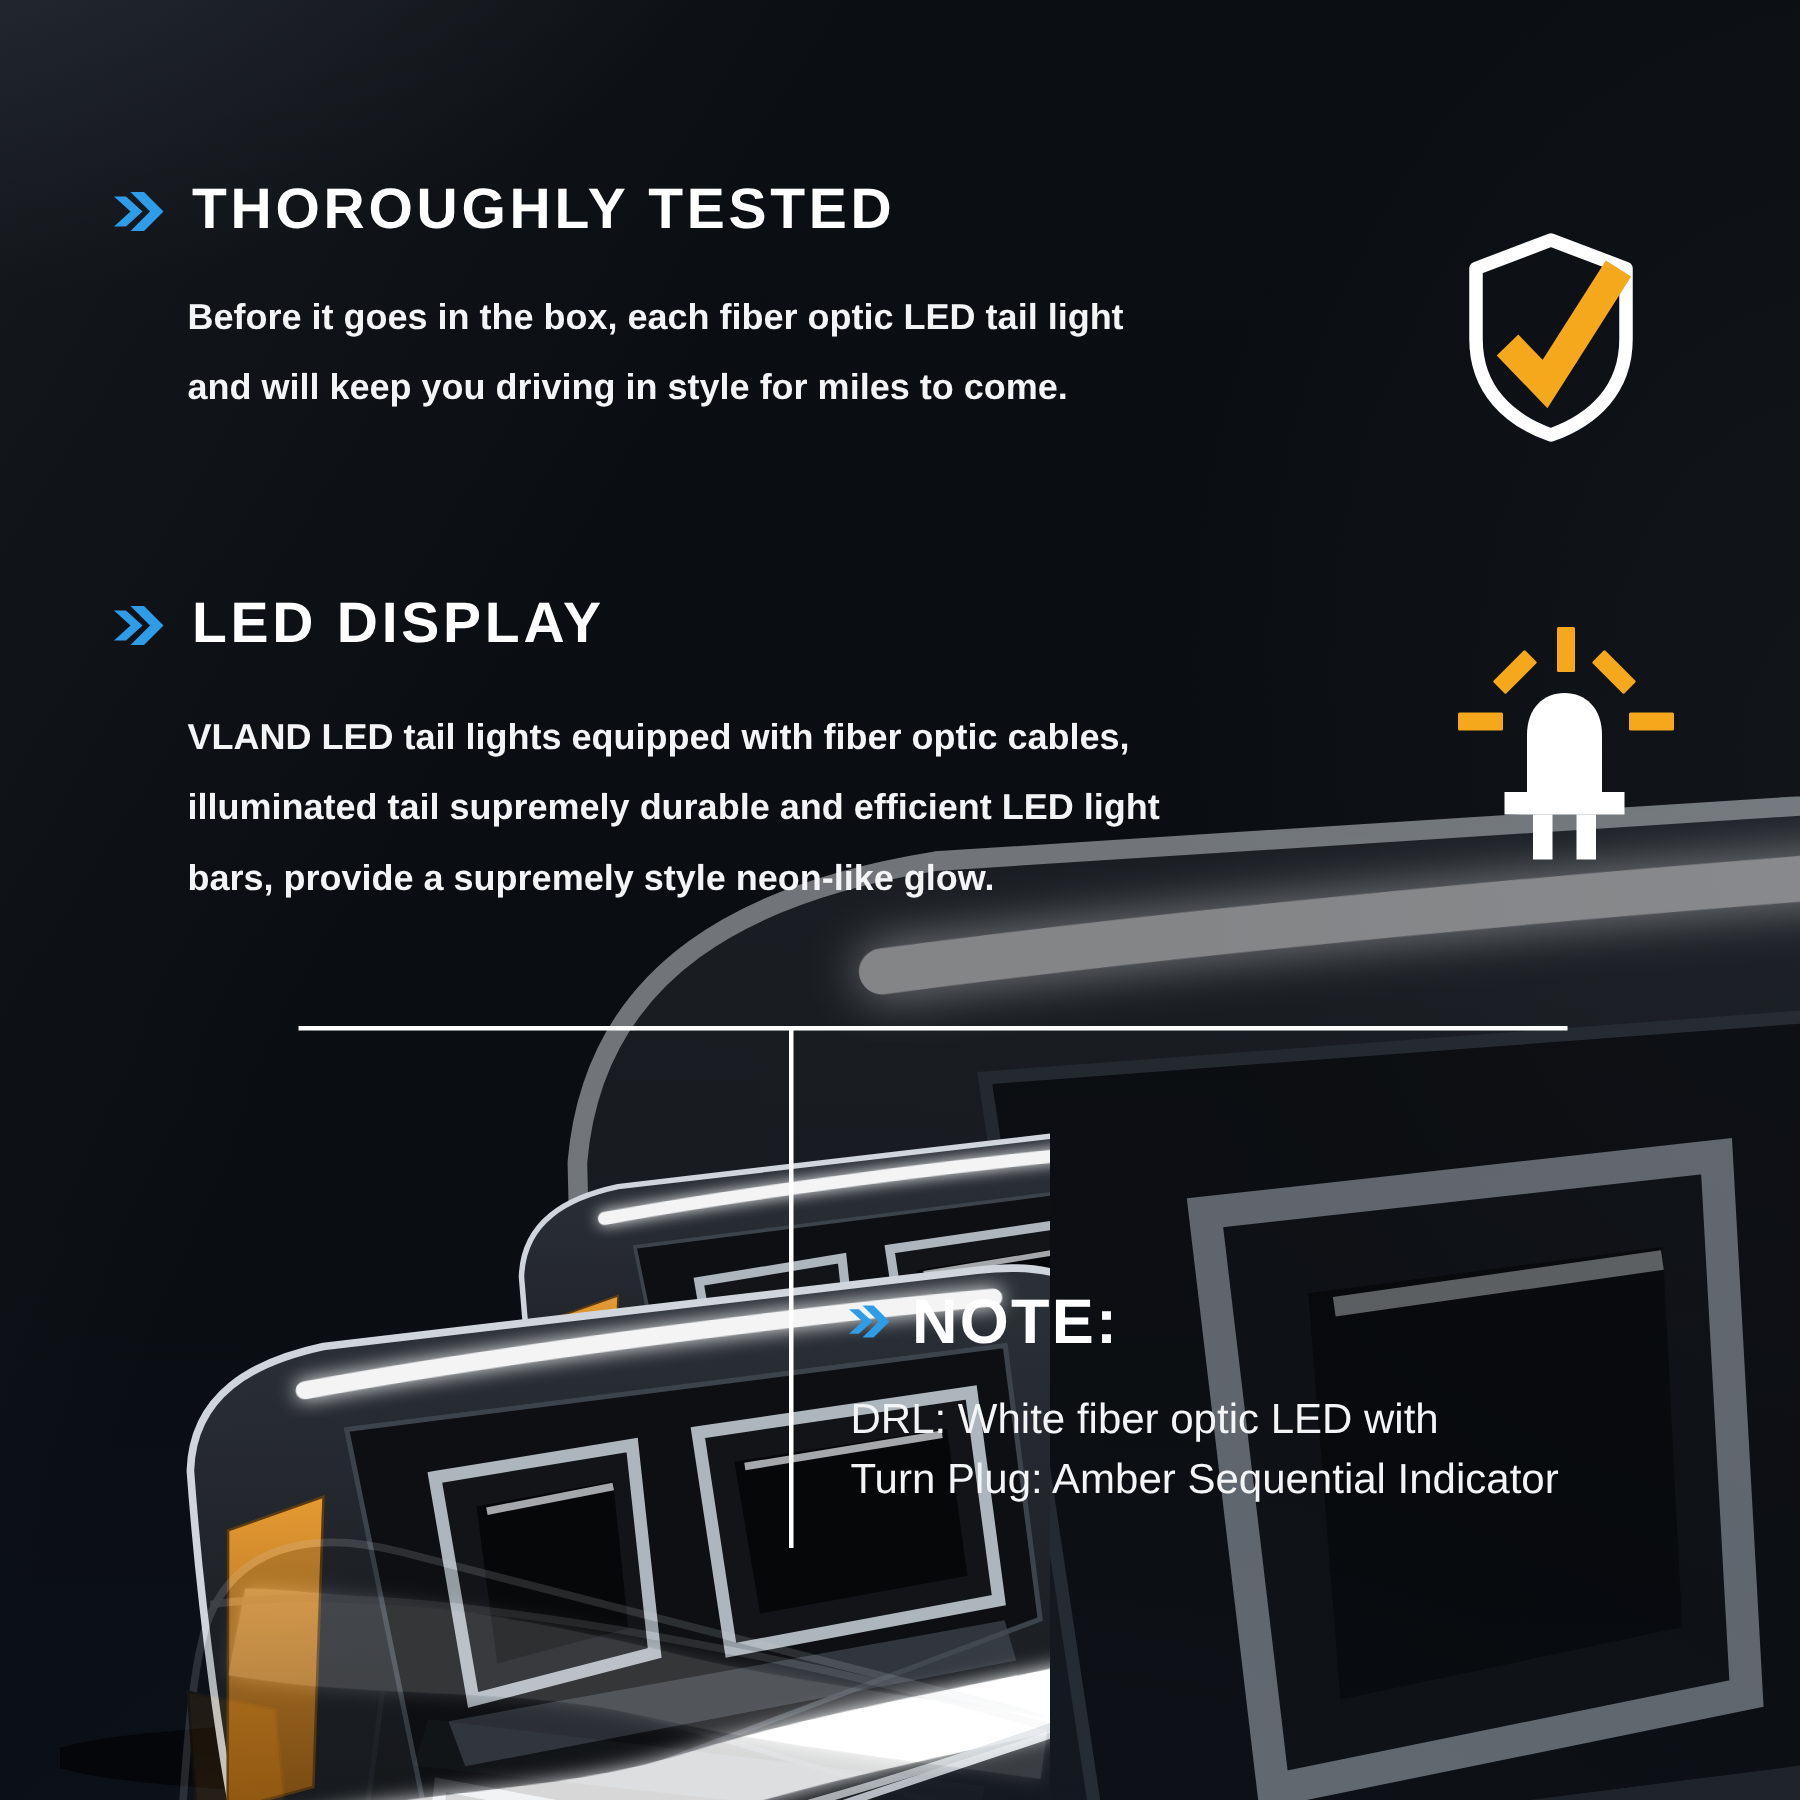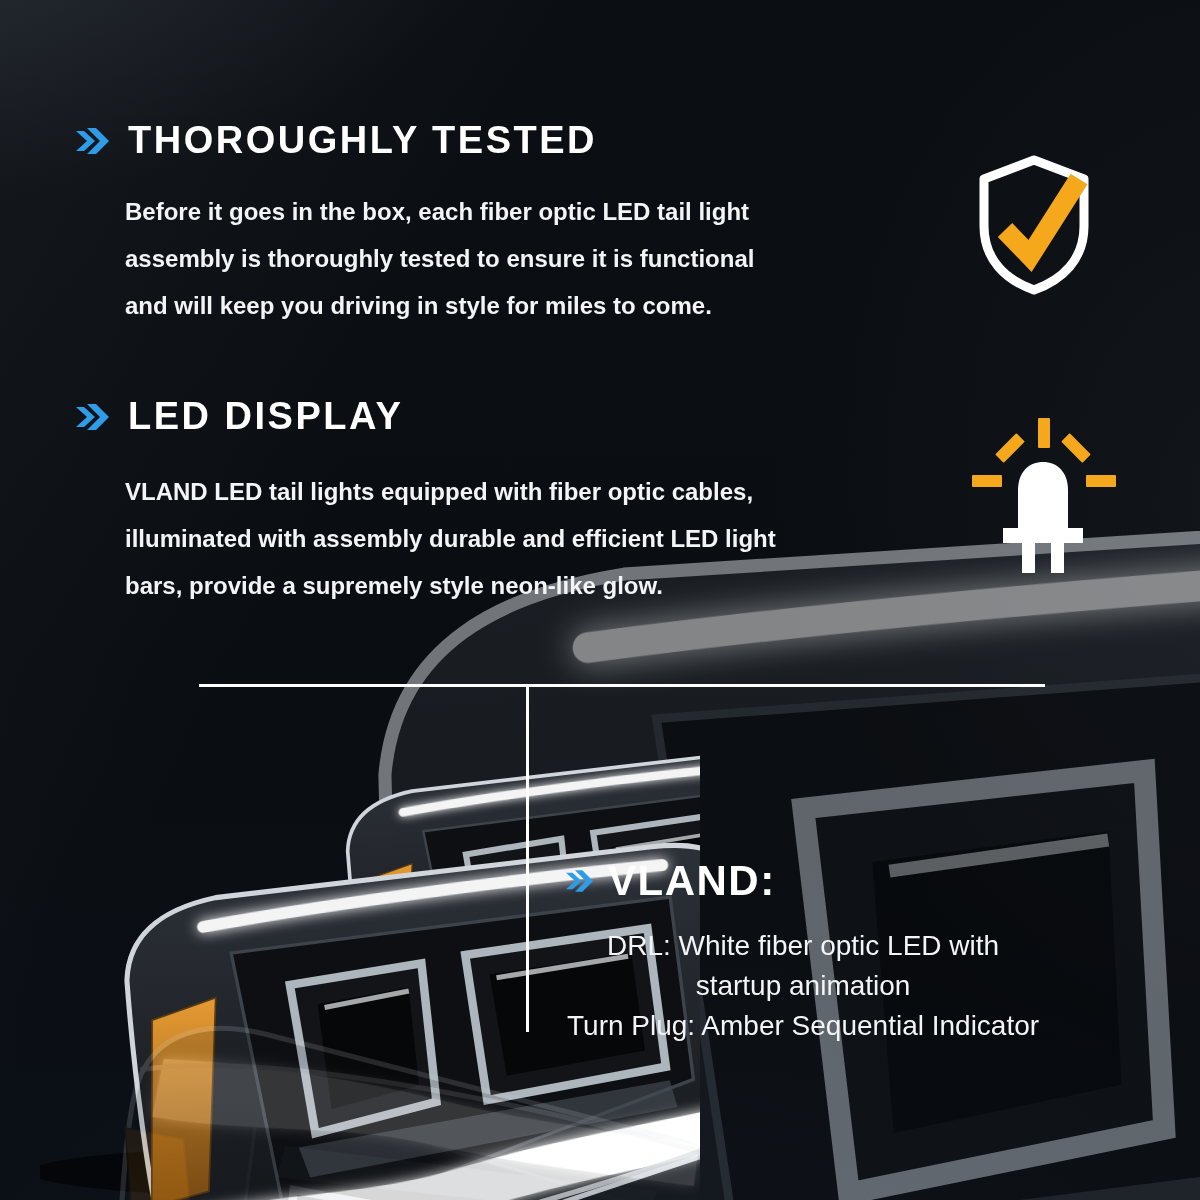--- a/index.html
+++ b/index.html
@@ -15,21 +15,21 @@
   }
   .abs{position:absolute;}
   .section-heading{display:flex;align-items:center;gap:19px;z-index:3;}
   .h1{
     color:#ffffff;font-weight:800;font-size:38px;letter-spacing:2.5px;
     line-height:1.1;white-space:nowrap;
   }
   .body-text{z-index:3;color:#f3f4f6;font-size:24px;line-height:47px;font-weight:700;}
   .body-text div{white-space:nowrap;}
   .note-text{z-index:3;color:#f3f4f6;font-size:28px;line-height:40px;font-weight:400;}
-  .note-text div{white-space:nowrap;text-align:center;}
+  .note-text div{white-space:nowrap;}
   .divider{background:#ffffff;z-index:2;}
   .ghost{opacity:0.52;}
   .reflection{opacity:0.16;}
   svg{display:block;}
 </style>
 </head>
 <body>
 
 <div class="canvas">
 
@@ -74,39 +74,38 @@
 
   <div class="abs section-heading" style="left:76px;top:120px;">
     <svg width="33" height="26" viewBox="0 0 33 26">
       <path d="M0,3 L8,3 L19,13 L8,23 L0,23 L11,13 Z" fill="#2F9CE8"></path>
       <path d="M11,0 L20,0 L33,13 L20,26 L11,26 L24,13 Z" fill="#2F9CE8"></path>
     </svg>
     <div class="h1">THOROUGHLY TESTED</div>
   </div>
   <div class="abs body-text" style="left:125px;top:188px;">
     <div>Before it goes in the box, each fiber optic LED tail light</div>
-    <div>assembly is thoroughly tested to ensure it is functional</div>
     <div>and will keep you driving in style for miles to come.</div>
   </div>
 
   <svg class="abs" style="left:972px;top:148px;z-index:3;" width="124" height="150" viewBox="0 0 124 150">
     <path d="M62,12 L112,31 L112,78 C112,112 90,132 62,142 C34,132 12,112 12,78 L12,31 Z" fill="none" stroke="#ffffff" stroke-width="9" stroke-linejoin="round"></path>
     <path d="M33,82 L58,108 L107,31" fill="none" stroke="#F5A81C" stroke-width="20" stroke-linecap="butt" stroke-linejoin="miter"></path>
   </svg>
 
   <div class="abs section-heading" style="left:76px;top:396px;">
     <svg width="33" height="26" viewBox="0 0 33 26">
       <path d="M0,3 L8,3 L19,13 L8,23 L0,23 L11,13 Z" fill="#2F9CE8"></path>
       <path d="M11,0 L20,0 L33,13 L20,26 L11,26 L24,13 Z" fill="#2F9CE8"></path>
     </svg>
     <div class="h1">LED DISPLAY</div>
   </div>
   <div class="abs body-text" style="left:125px;top:468px;">
     <div>VLAND LED tail lights equipped with fiber optic cables,</div>
-    <div>illuminated with assembly durable and efficient LED light</div>
+    <div>illuminated tail supremely durable and efficient LED light</div>
     <div>bars, provide a supremely style neon-like glow.</div>
   </div>
 
   <svg class="abs" style="left:958px;top:400px;z-index:3;" width="172" height="180" viewBox="0 0 172 180">
     <g fill="#F5A81C">
       <rect x="14" y="75" width="30" height="12" rx="1"></rect>
       <rect x="128" y="75" width="30" height="12" rx="1"></rect>
       <rect x="80" y="18" width="12" height="30" rx="1"></rect>
       <rect x="37" y="42" width="30" height="12" rx="1" transform="rotate(-45 52 48)"></rect>
       <rect x="103" y="42" width="30" height="12" rx="1" transform="rotate(45 118 48)"></rect>
@@ -133,21 +132,20 @@
     <g class="reflection">
       <use href="#hl" transform="translate(24,790) scale(1.13,-1.13) rotate(2)"></use>
     </g>
   </svg>
 
   <div class="abs section-heading" style="left:566px;top:858px;gap:15px;">
     <svg width="27" height="24" viewBox="0 0 33 26">
       <path d="M0,3 L8,3 L19,13 L8,23 L0,23 L11,13 Z" fill="#2F9CE8"></path>
       <path d="M11,0 L20,0 L33,13 L20,26 L11,26 L24,13 Z" fill="#2F9CE8"></path>
     </svg>
-    <div class="h1 note-heading-text" style="font-size:42px;letter-spacing:1.5px;">VLAND:</div>
+    <div class="h1 note-heading-text" style="font-size:42px;letter-spacing:1.5px;">NOTE:</div>
   </div>
   <div class="abs note-text" style="left:567px;top:926px;">
     <div>DRL: White fiber optic LED with</div>
-    <div>startup animation</div>
     <div>Turn Plug: Amber Sequential Indicator</div>
   </div>
 
 </div>
 
 </body></html>

